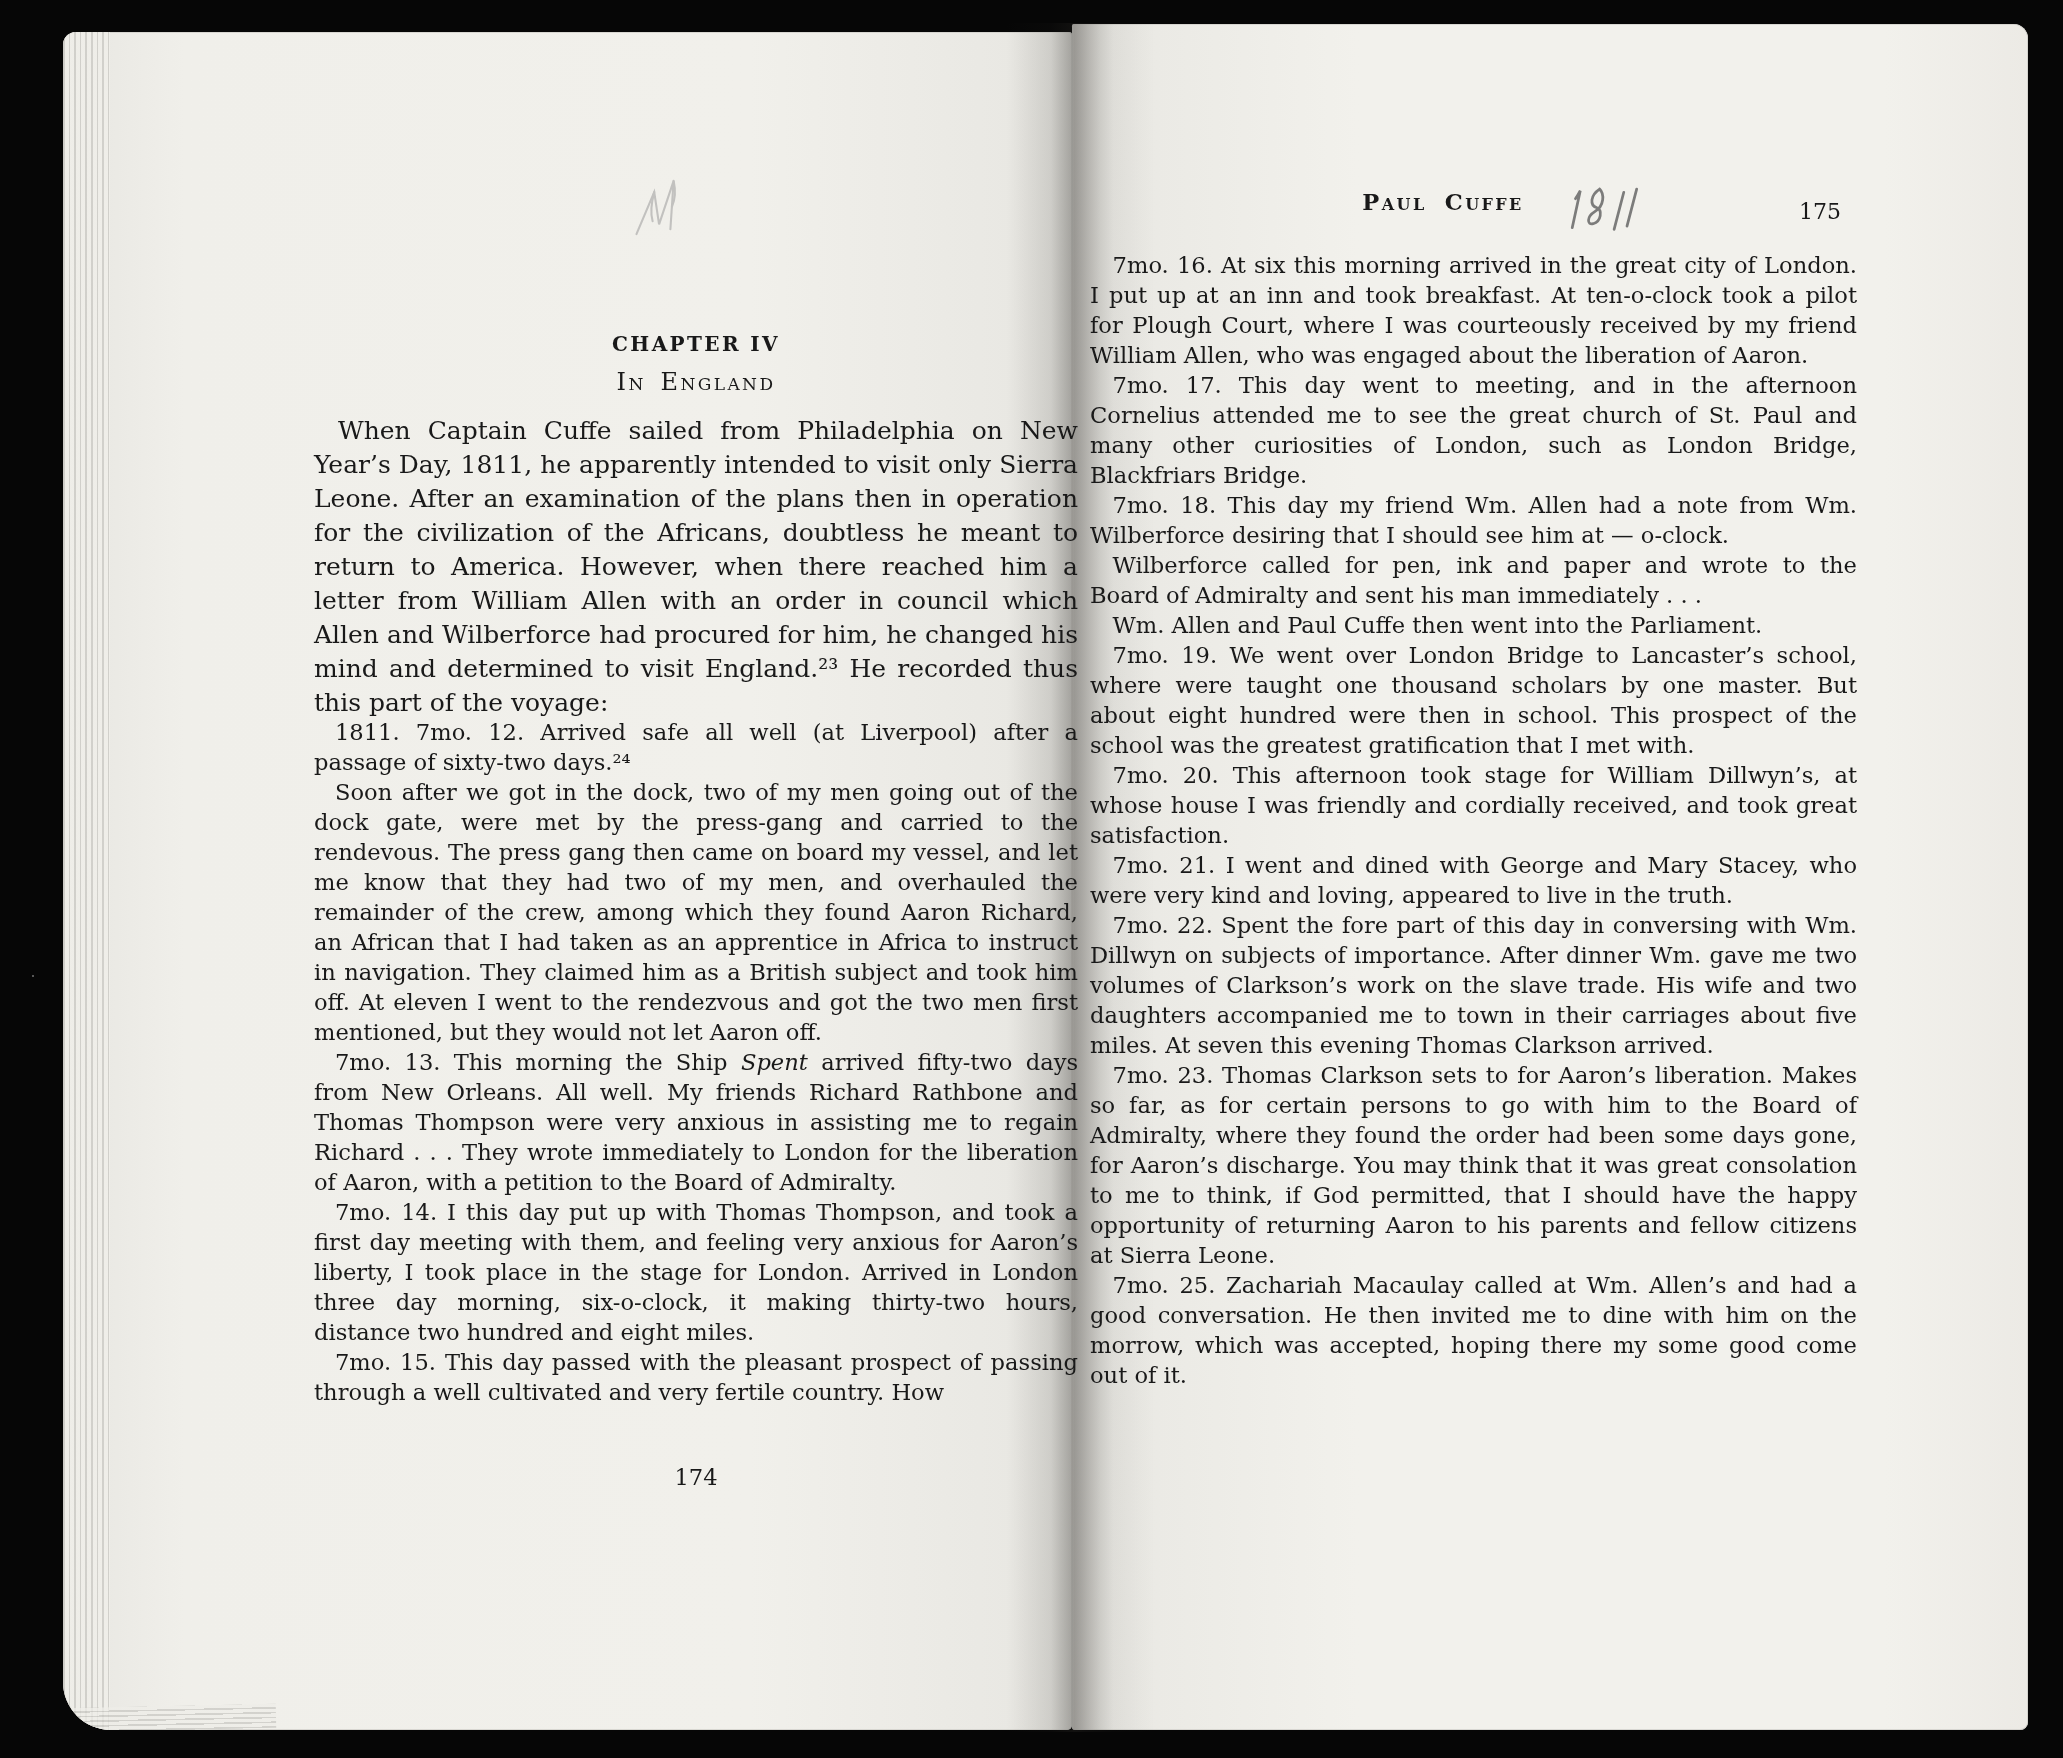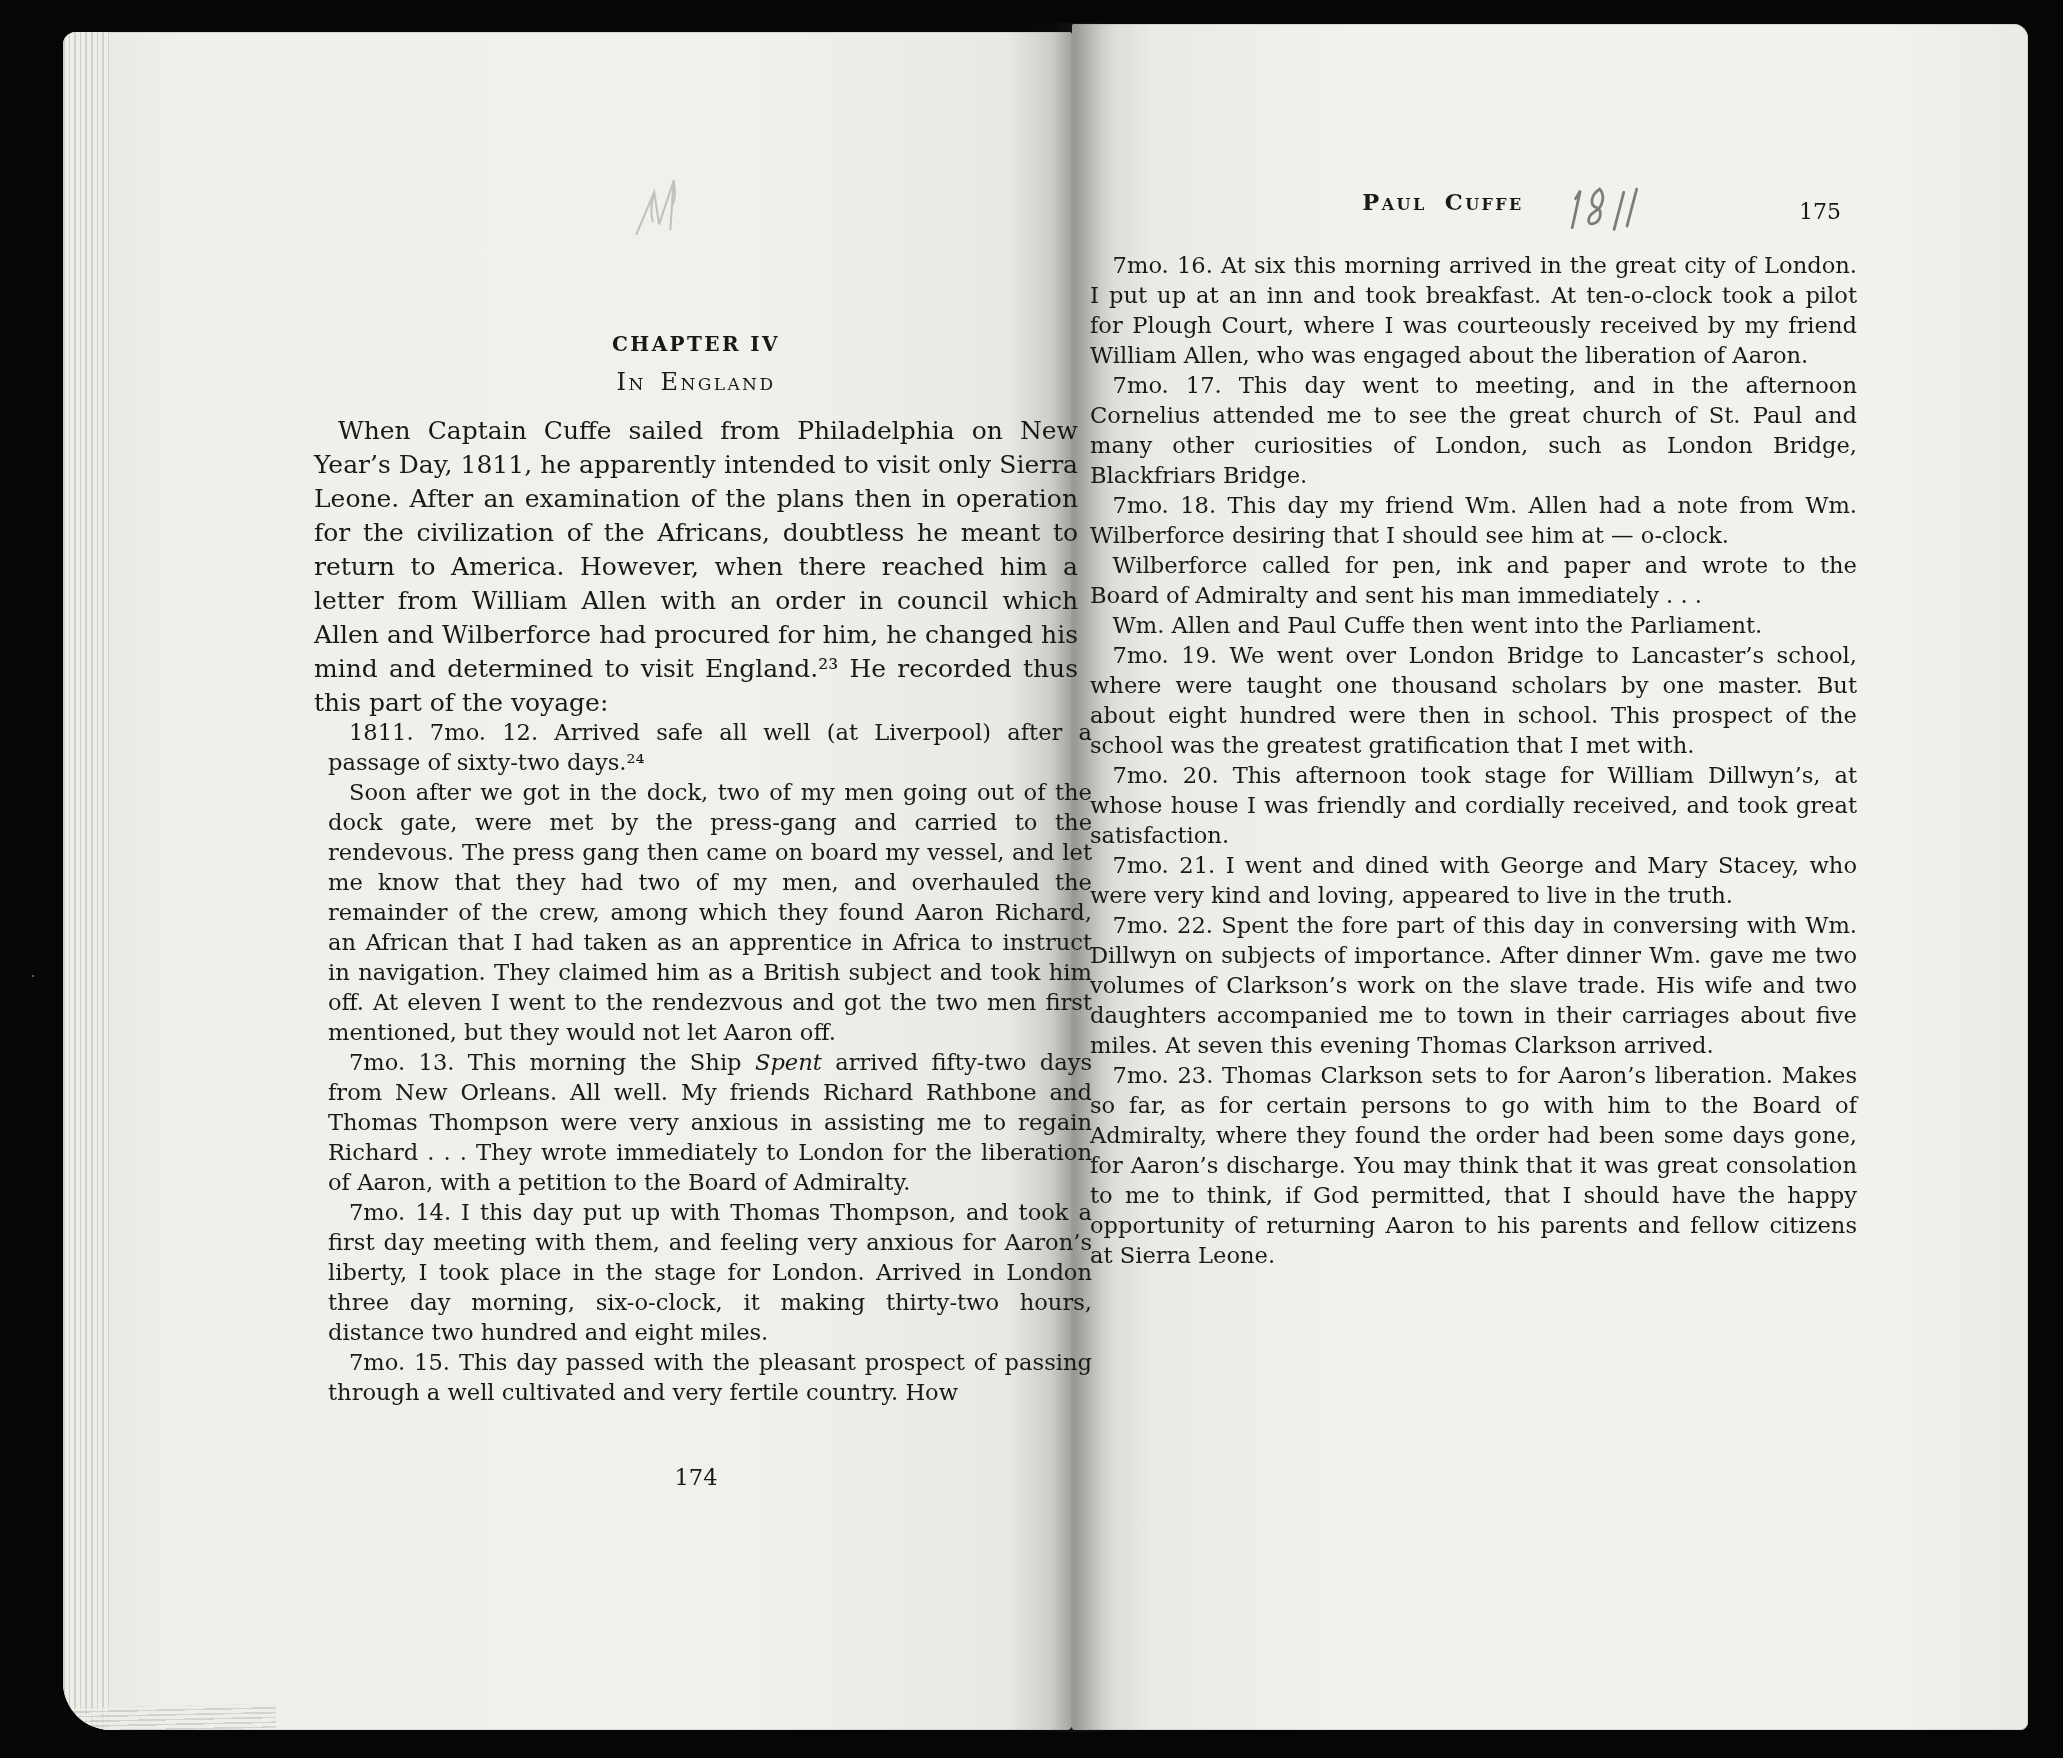--- a/index.html
+++ b/index.html
@@ -44,21 +44,21 @@
   .justify{text-align:justify;}
 
   .chapter-heading{left:314px;top:332px;width:764px;text-align:center;
     font-size:20px;font-weight:700;letter-spacing:2.4px;}
   .section-heading{left:314px;top:368px;width:764px;text-align:center;
     font-size:24px;font-variant:small-caps;letter-spacing:2.4px;word-spacing:4.8px;}
 
   .intro{left:314px;top:414px;width:764px;font-size:25px;line-height:34px;}
   .intro p{text-indent:24px;}
 
-  .diary{left:328px;top:717px;width:764px;font-size:22.6px;line-height:30px;}
+  .diary{left:314px;top:717px;width:764px;font-size:22.6px;line-height:30px;}
   .diary p{text-indent:21px;}
 
   .footnotes{left:329px;top:1412px;width:758px;font-size:18.5px;line-height:25px;}
   .footnotes sup{font-size:0.68em;margin-right:3.2px;}
   .pagenum-left{left:314px;top:1464px;width:764px;text-align:center;font-size:22.6px;}
 
   .running-head{left:1064px;top:189px;width:758px;text-align:center;
     font-size:22.6px;font-variant:small-caps;letter-spacing:2.4px;word-spacing:8px;font-weight:bold;}
   .pagenum-right{left:1799px;top:199px;font-size:22px;}
 
@@ -136,16 +136,17 @@
     <p>7mo. 16.  At six this morning arrived in the great city of London.  I put up at an inn and took breakfast.  At ten-o-clock took a pilot for Plough Court, where I was courteously received by my friend William Allen, who was engaged about the liberation of Aaron.</p>
     <p>7mo. 17.  This day went to meeting, and in the afternoon Cornelius attended me to see the great church of St. Paul and many other curiosities of London, such as London Bridge, Blackfriars Bridge.</p>
     <p>7mo. 18.  This day my friend Wm. Allen had a note from Wm. Wilberforce desiring that I should see him at — o-clock.</p>
     <p>Wilberforce called for pen, ink and paper and wrote to the Board of Admiralty and sent his man immediately . . .</p>
     <p>Wm. Allen and Paul Cuffe then went into the Parliament.</p>
     <p>7mo. 19.  We went over London Bridge to Lancaster’s school, where were taught one thousand scholars by one master.  But about eight hundred were then in school.  This prospect of the school was the greatest gratification that I met with.</p>
     <p>7mo. 20.  This afternoon took stage for William Dillwyn’s, at whose house I was friendly and cordially received, and took great satisfaction.</p>
     <p>7mo. 21.  I went and dined with George and Mary Stacey, who were very kind and loving, appeared to live in the truth.</p>
     <p>7mo. 22.  Spent the fore part of this day in conversing with Wm. Dillwyn on subjects of importance.  After dinner Wm. gave me two volumes of Clarkson’s work on the slave trade.  His wife and two daughters accompanied me to town in their carriages about five miles.  At seven this evening Thomas Clarkson arrived.</p>
     <p>7mo. 23.  Thomas Clarkson sets to for Aaron’s liberation. Makes so far, as for certain persons to go with him to the Board of Admiralty, where they found the order had been some days gone, for Aaron’s discharge.  You may think that it was great consolation to me to think, if God permitted, that I should have the happy opportunity of returning Aaron to his parents and fellow citizens at Sierra Leone.</p>
+    <p>7mo. 25.  Zachariah Macaulay called at Wm. Allen’s and had a good conversation.  He then invited me to dine with him on the morrow, which was accepted, hoping there my some good come out of it.</p>
   </div>
 
 </div>
 
 
 </body></html>

